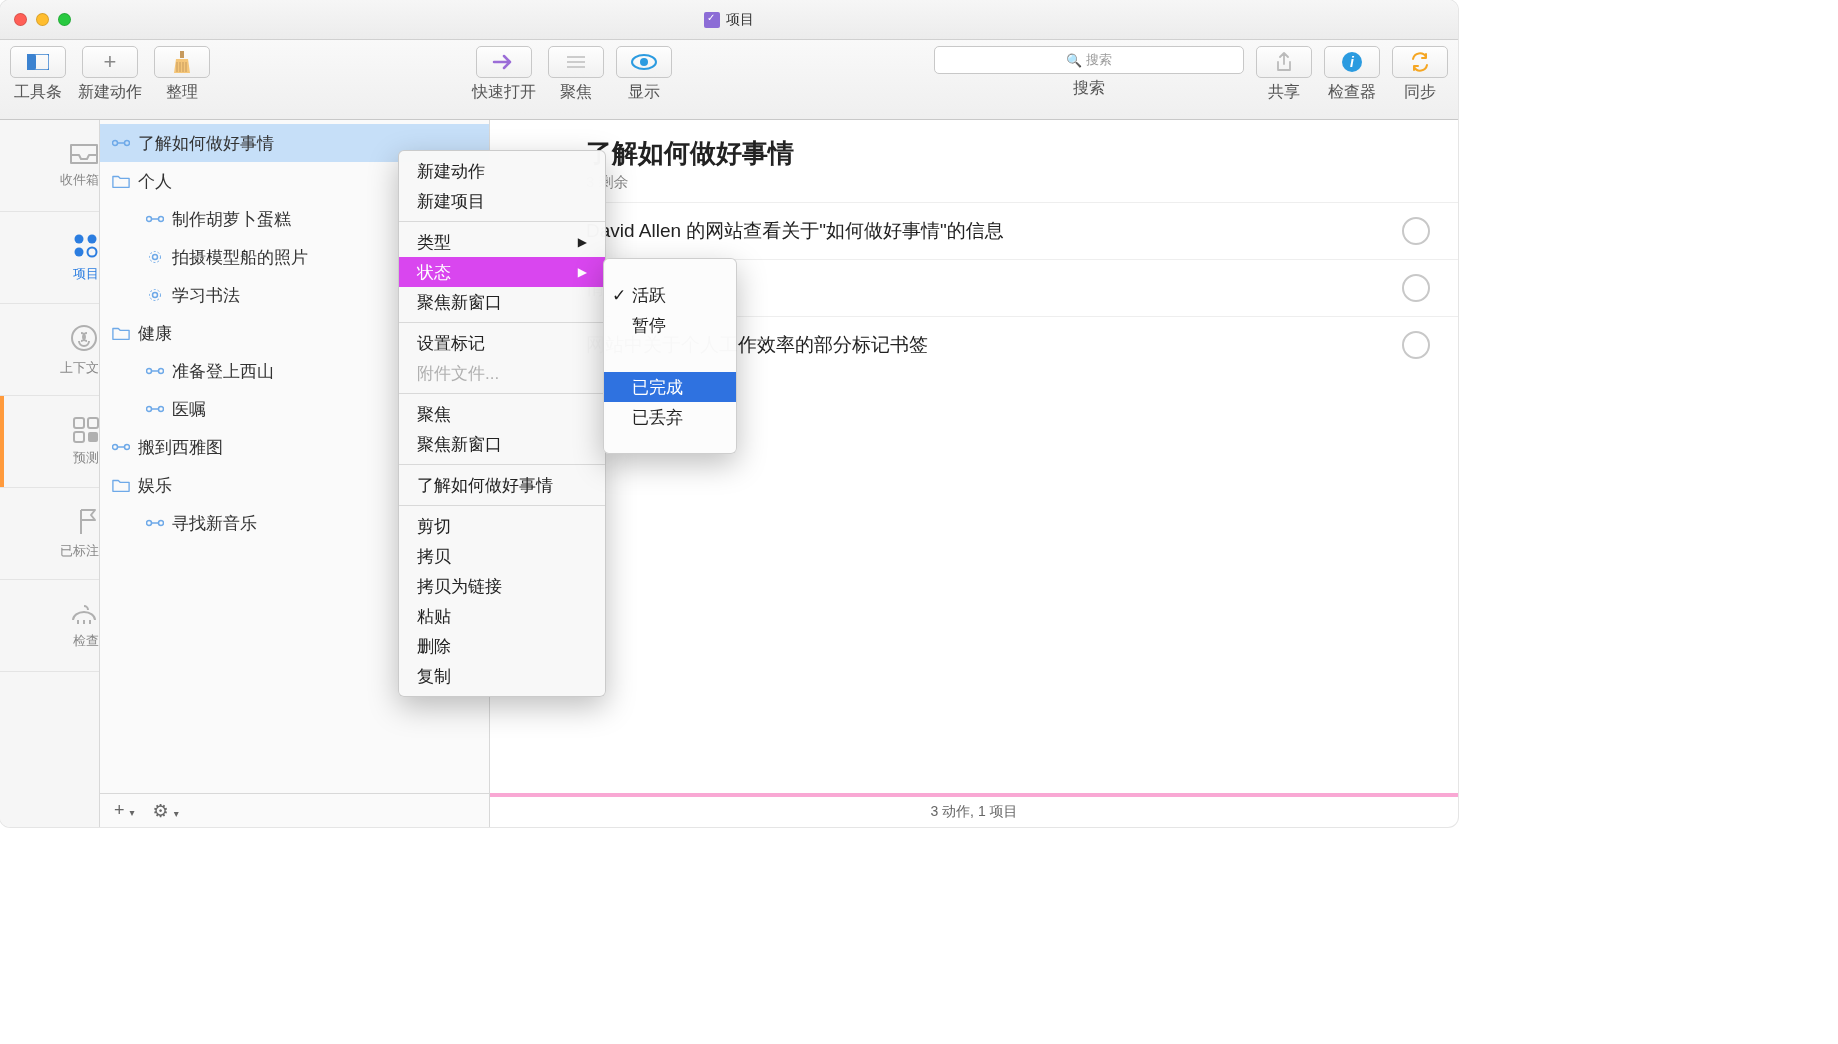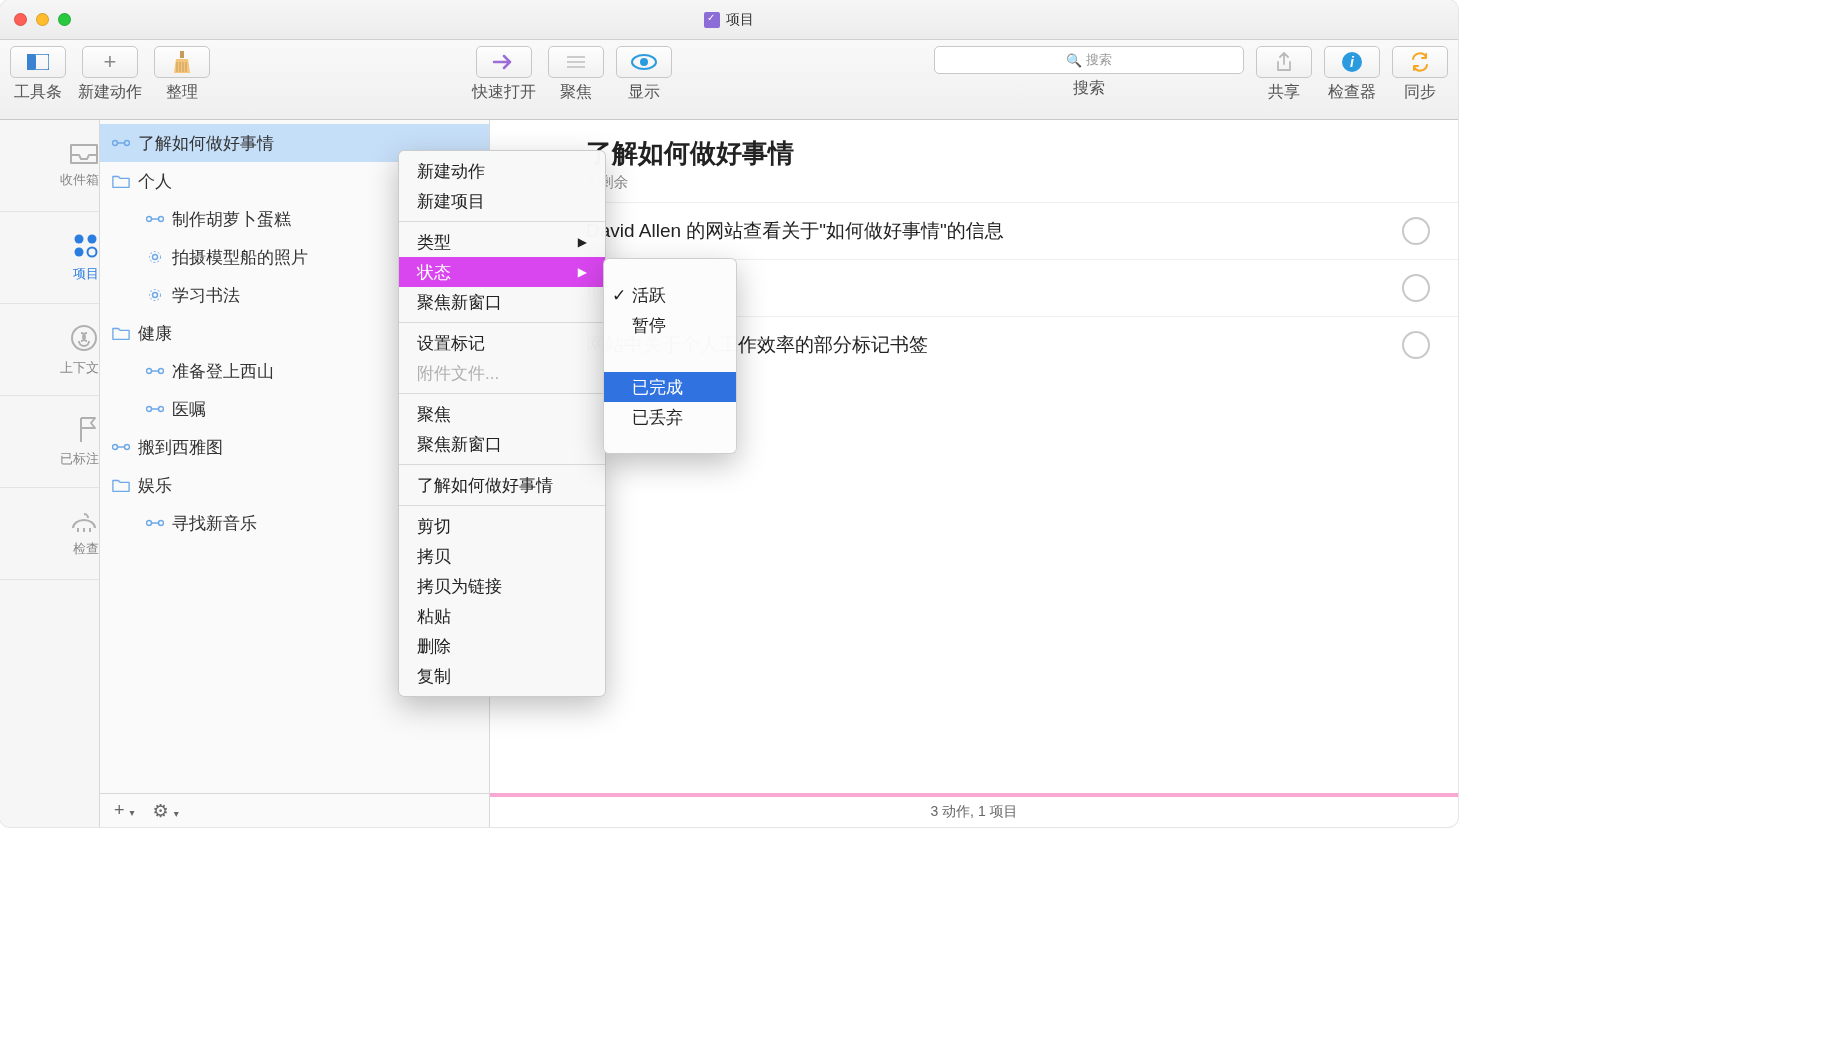--- a/index.html
+++ b/index.html
@@ -200,20 +200,31 @@
     </div>
     <div class="rail-item">
       <div class="rail-icon">
           <svg width="30" height="30" viewBox="0 0 30 30">
             <circle cx="15" cy="15" r="12" fill="none" stroke="#b0b0b0" stroke-width="2"></circle>
             <path d="M12 10 a4 4 0 1 1 0 8 M18 10 a4 4 0 1 0 0 8 M10 18 a5 5 0 0 0 10 0" stroke="#b0b0b0" stroke-width="2" fill="none"></path>
           </svg>
         </div>
       <span>上下文</span>
     </div>
+    <div class="rail-item flagged">
+      <div class="rail-icon">
+          <svg width="26" height="26" viewBox="0 0 26 26">
+            <rect x="1" y="1" width="10" height="10" rx="2" fill="none" stroke="#b0b0b0" stroke-width="2"></rect>
+            <rect x="15" y="1" width="10" height="10" rx="2" fill="none" stroke="#b0b0b0" stroke-width="2"></rect>
+            <rect x="1" y="15" width="10" height="10" rx="2" fill="none" stroke="#b0b0b0" stroke-width="2"></rect>
+            <rect x="15" y="15" width="10" height="10" rx="2" fill="#b0b0b0"></rect>
+          </svg>
+        </div>
+      <span>预测</span>
+    </div>
     <div class="rail-item">
       <div class="rail-icon">
           <svg width="22" height="28" viewBox="0 0 22 28">
             <path d="M4 2 L4 26 M4 2 L18 2 L14 7 L18 12 L4 12" stroke="#b0b0b0" stroke-width="2" fill="none" stroke-linejoin="round"></path>
           </svg>
         </div>
       <span>已标注</span>
     </div>
     <div class="rail-item">
       <div class="rail-icon">

